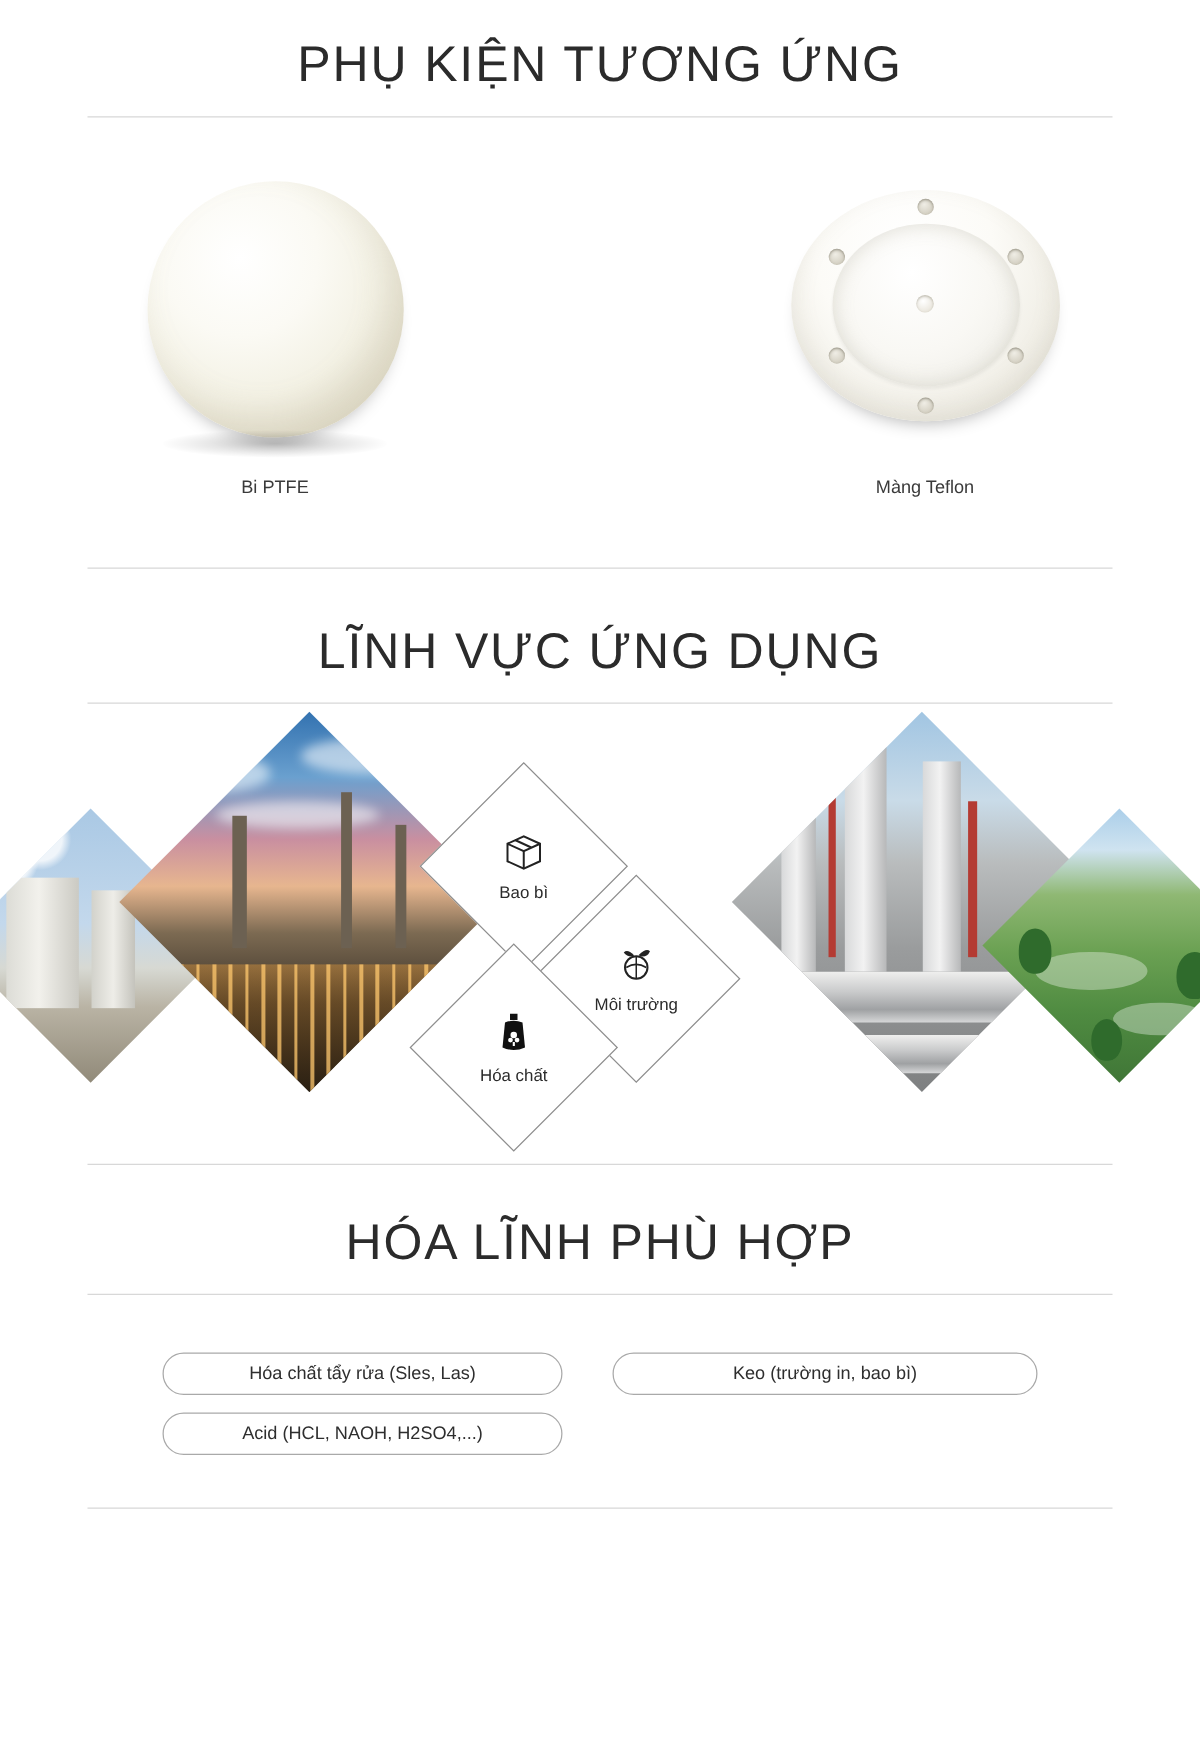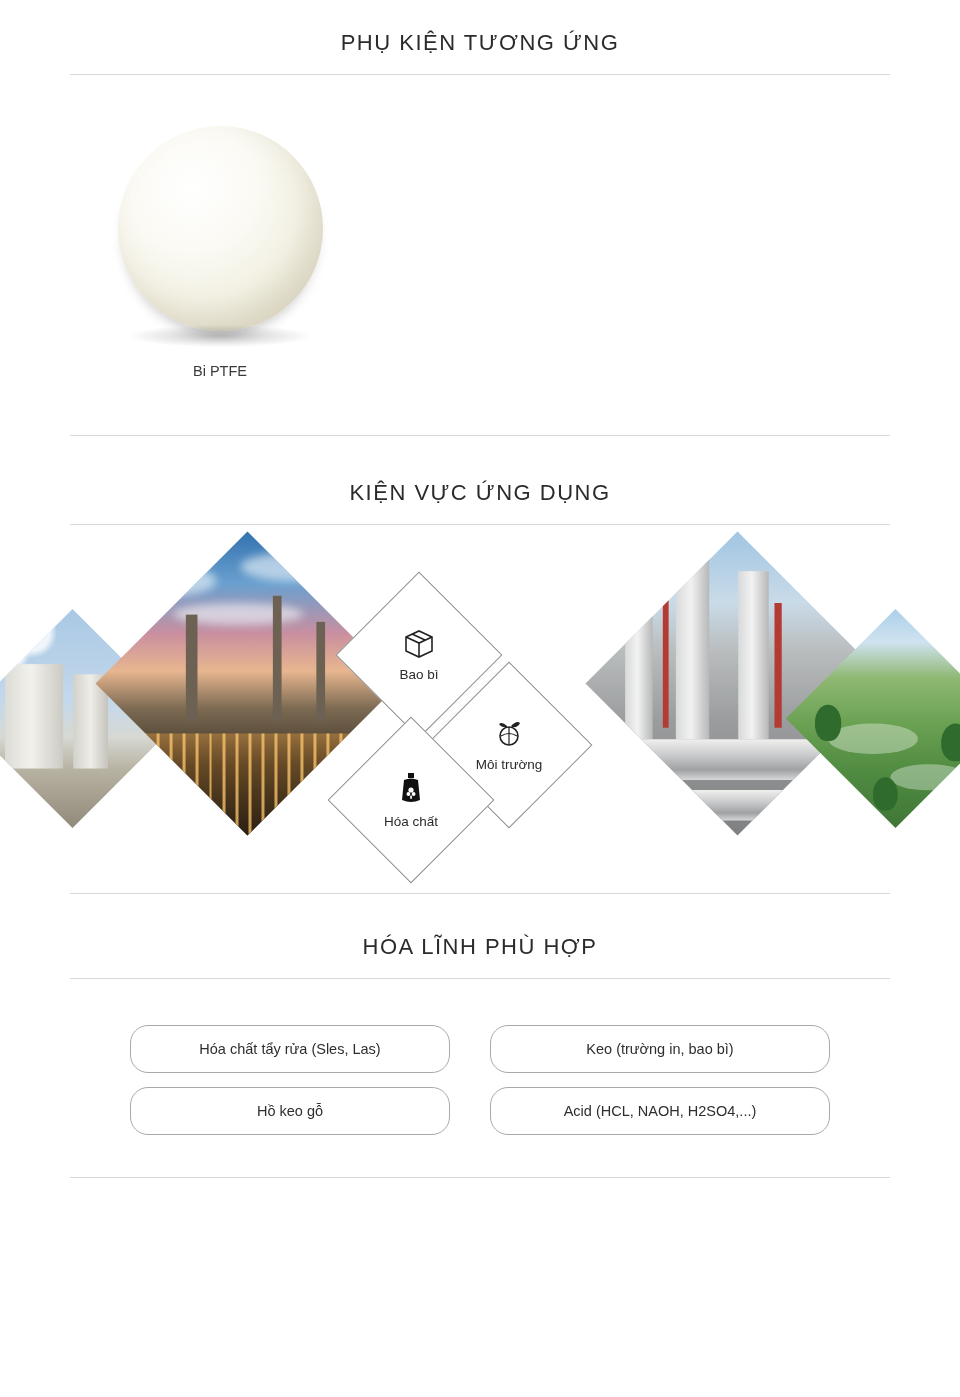--- a/index.html
+++ b/index.html
@@ -13,21 +13,21 @@
     height: 1397px;
     position: relative;
     font-family: "Liberation Sans", sans-serif;
     color: #333333;
     overflow: hidden;
   }
 
   
   .section-title {
     text-align: center;
-    font-size: 22px;
+    font-size: 40px;
     font-weight: 400;
     letter-spacing: 1.5px;
     color: #2b2b2b;
     margin: 0;
     padding: 0;
   }
   .rule {
     height: 1px;
     background: #d8d8d8;
     margin: 0 70px;
@@ -271,21 +271,21 @@
     display: grid;
     grid-template-columns: 320px 340px;
     justify-content: center;
     column-gap: 40px;
     row-gap: 14px;
     padding: 46px 0 0 0;
   }
   .pill {
     border: 1px solid #a9a9a9;
     border-radius: 18px;
-    height: 48px;
+    height: 34px;
     display: flex;
     align-items: center;
     justify-content: center;
     font-size: 14.5px;
     color: #2e2e2e;
     background: #ffffff;
   }
   .bottom-rule {
     margin: 42px 70px 0 70px;
     height: 1px;
@@ -302,28 +302,44 @@
   <div class="acc-row">
 
     <div class="acc-item">
       <div class="acc-figure">
         <div class="ball"></div>
       </div>
       <div class="acc-caption">Bi PTFE</div>
     </div>
 
 
+    <div class="acc-item">
+      <div class="acc-figure">
+        <div class="diaphragm-wrap">
+          <div class="diaphragm"></div>
+          <div class="diaphragm-inner"></div>
+          <div class="diaphragm-center"></div>
+          <div class="bolt" style="left:101px; top:7px;"></div>
+          <div class="bolt" style="left:173px; top:47px;"></div>
+          <div class="bolt" style="left:173px; top:126px;"></div>
+          <div class="bolt" style="left:101px; top:166px;"></div>
+          <div class="bolt" style="left:30px; top:126px;"></div>
+          <div class="bolt" style="left:30px; top:47px;"></div>
+        </div>
+      </div>
+      <div class="acc-caption">Màng Teflon</div>
+    </div>
 
   </div>
 
   <div class="rule" style="margin-top:56px"></div>
 </section>
 
 <section id="applications">
-  <h2 class="section-title">KIỆN VỰC ỨNG DỤNG</h2>
+  <h2 class="section-title">LĨNH VỰC ỨNG DỤNG</h2>
   <div class="rule" style="margin-top:18px"></div>
 
   <div class="apps-stage">
 
     <div class="diamond" style="left:-5px; top:663px; width:155px; height:155px; top:100px;">
       <div class="inner pic-silos">
         <div class="silo2"></div>
       </div>
     </div>
 
@@ -411,18 +427,17 @@
   <div class="rule" style="margin-top:22px"></div>
 </section>
 
 <section id="chemicals">
   <h2 class="section-title">HÓA LĨNH PHÙ HỢP</h2>
   <div class="rule" style="margin-top:18px"></div>
 
   <div class="chem-grid">
     <div class="pill">Hóa chất tẩy rửa (Sles, Las)</div>
     <div class="pill">Keo (trường in, bao bì)</div>
-    <div class="pill">Hồ keo gỗ</div>
     <div class="pill">Acid (HCL, NAOH, H2SO4,...)</div>
   </div>
 
   <div class="bottom-rule"></div>
 </section>
 
 </body></html>

